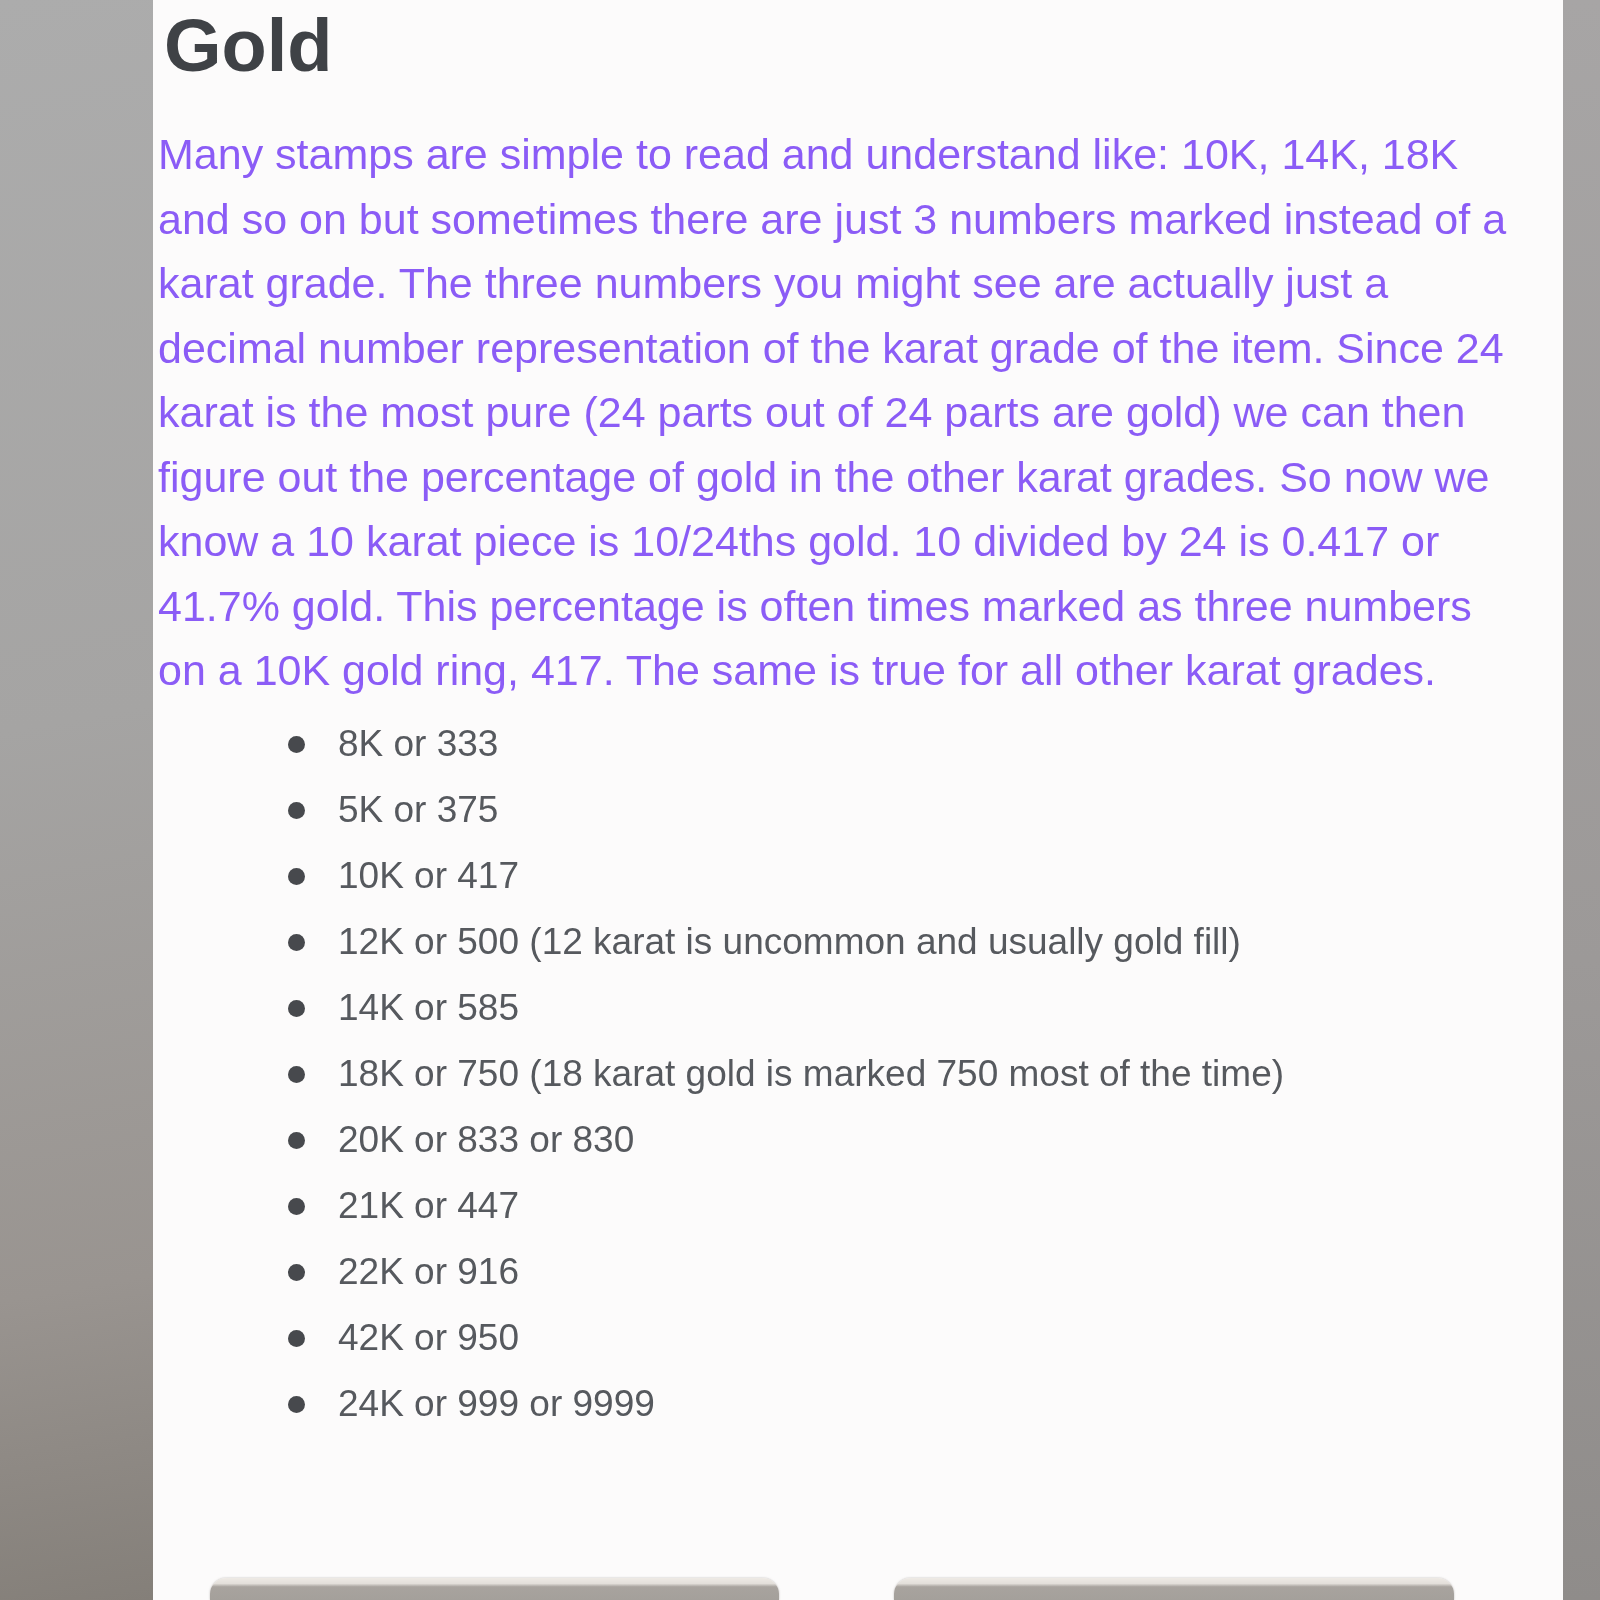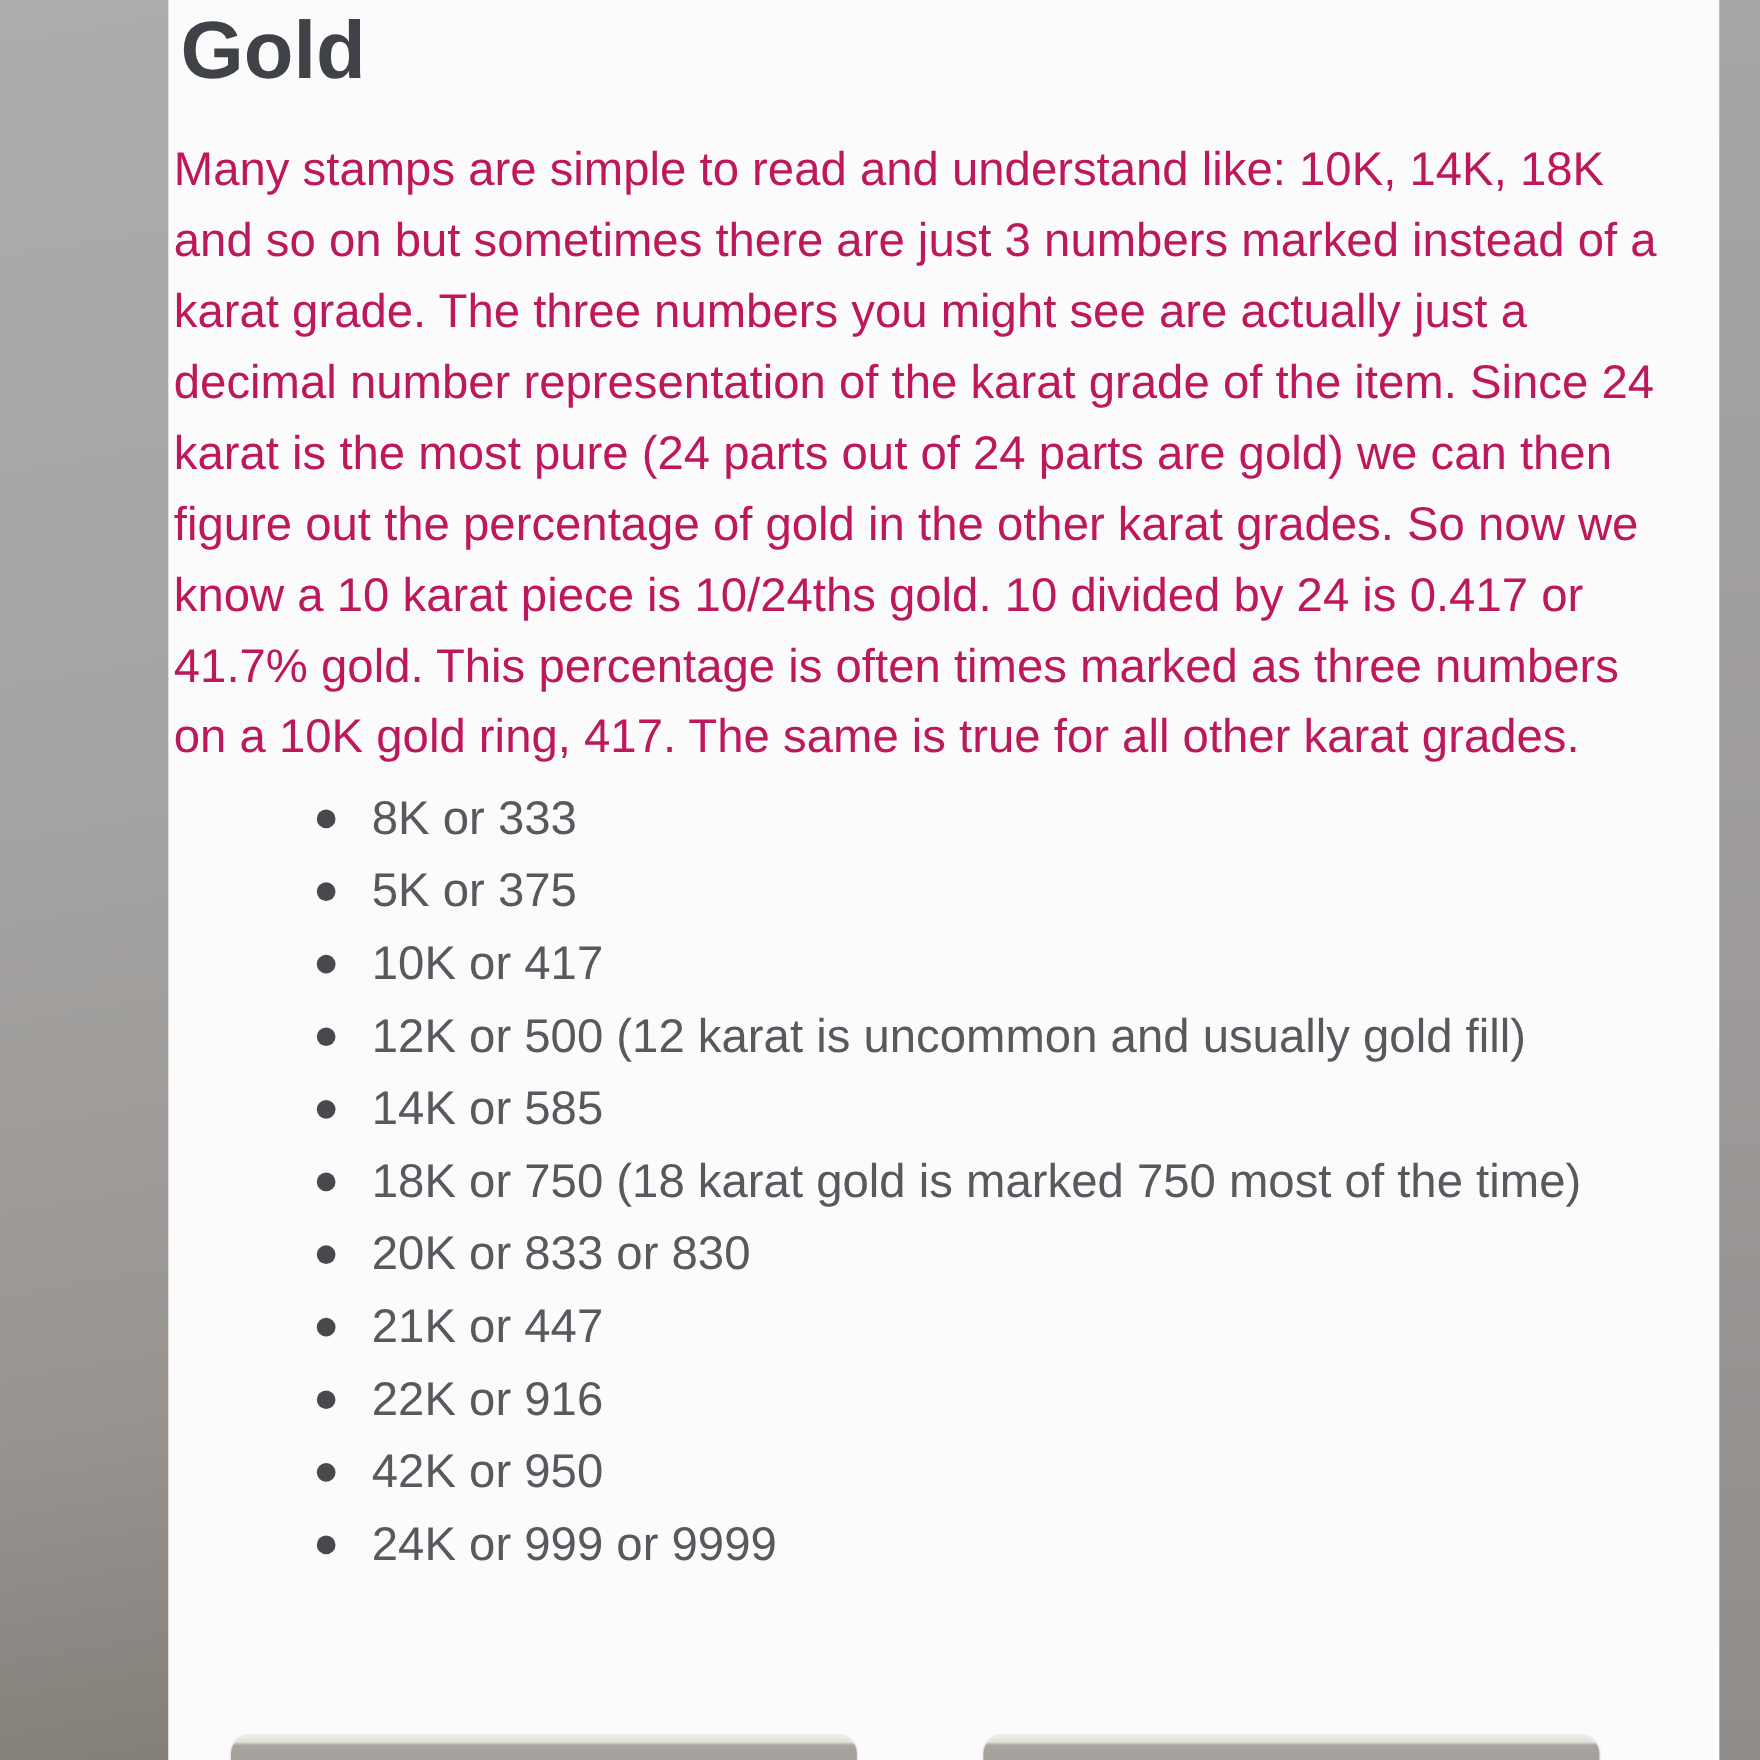--- a/index.html
+++ b/index.html
@@ -33,31 +33,31 @@
     line-height: 80px;
     font-weight: bold;
     color: #3f4246;
     letter-spacing: 0px;
   }
   .intro {
     margin: 36px 0 0 0;
     width: 1350px;
     font-size: 43px;
     line-height: 64.5px;
-    color: #be185d;
+    color: #8b5cf6;
   }
   .karat-list {
     margin: 8px 0 0 0;
     padding: 0 0 0 180px;
     list-style: none;
     width: 1230px;
   }
   .karat-list li {
     position: relative;
-    font-size: 43px;
+    font-size: 37px;
     line-height: 66px;
     color: #56595e;
   }
   .karat-list li::before {
     content: "";
     position: absolute;
     left: -50px; top: 25px;
     width: 17px; height: 17px;
     border-radius: 50%;
     background: #47494d;

